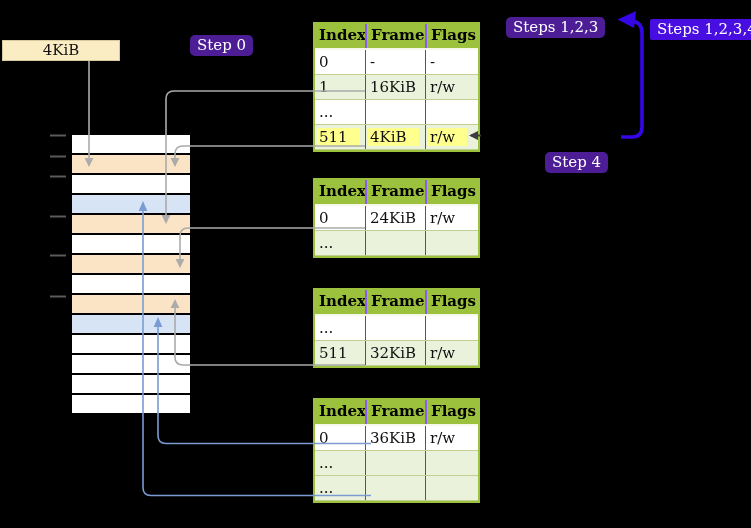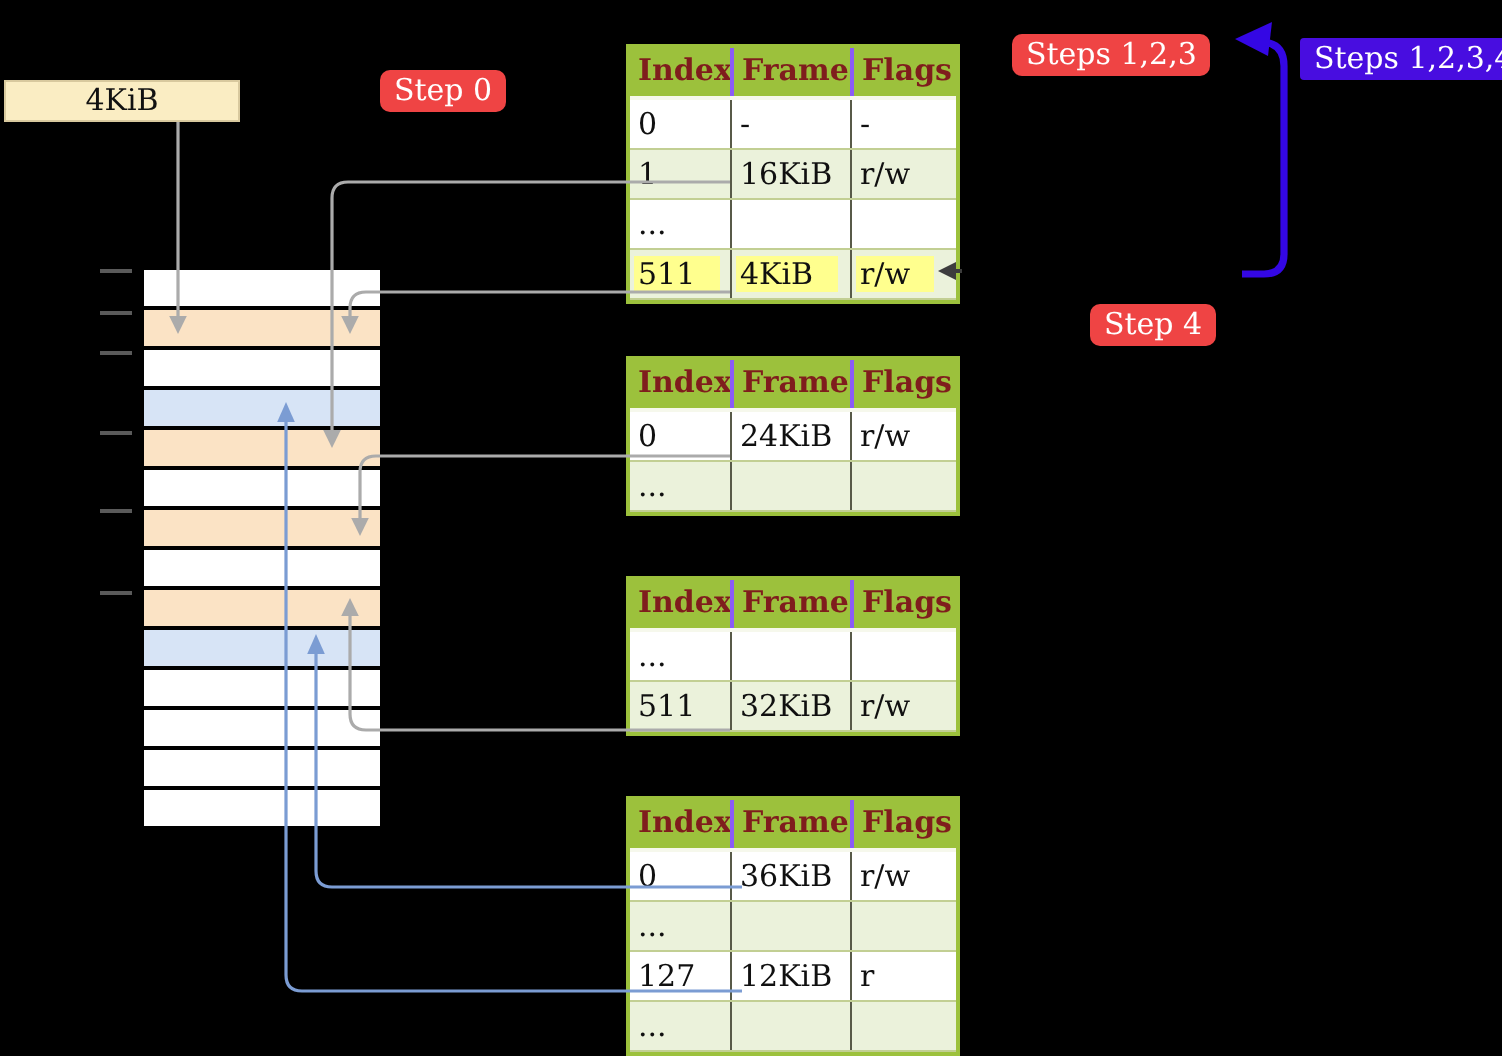--- a/index.html
+++ b/index.html
@@ -2,40 +2,40 @@
 <html><head>
 <meta charset="utf-8">
 <style>
   html,body{margin:0;padding:0;background:#000;}
   .stage{position:relative;width:751px;height:528px;background:#000;overflow:hidden;
          font-family:"DejaVu Serif", serif;}
 
   
   .steplabel{position:absolute;font-size:15px;line-height:19px;color:#fff;
              padding:1px 7px;border-radius:5px;white-space:nowrap;}
-  .crimson{background:#ef4444;}
+  .crimson{background:#4c1d95;}
   .bluelab{background:#480de0;border-radius:2px;}
 
   
   .sizebox{position:absolute;left:2px;top:40px;width:118px;height:21px;
            background:#faedc3;border:1px solid #d8c99e;box-sizing:border-box;
            font-size:15px;line-height:19px;text-align:center;color:#111;}
 
   
   .memcol{position:absolute;left:72px;top:135px;width:118px;}
   .mr{height:20px;border-bottom:2px solid #000;box-sizing:border-box;}
   .mr.white{background:#ffffff;}
   .mr.orange{background:#fbe3c5;}
   .mr.blue{background:#d7e4f6;}
 
   
   .ptable{position:absolute;left:313px;width:167px;background:#fff;
           border:2px solid #9cc13c;box-sizing:border-box;}
   .hrow{display:grid;grid-template-columns:50px 60px 1fr;height:24px;
-        background:#9cc13c;color:#7f1d1d;font-weight:bold;font-size:15px;line-height:23px;
+        background:#9cc13c;color:#000000;font-weight:bold;font-size:15px;line-height:23px;
         border-bottom:2px solid #f6f8ec;}
   .hcell{padding-left:4px;overflow:hidden;}
   .hcell + .hcell{border-left:2px solid #8b5cf6;}
   .trow{display:grid;grid-template-columns:50px 60px 1fr;height:25px;line-height:24px;
         font-size:15px;color:#101010;border-bottom:1px solid #c2cf93;box-sizing:border-box;
         background:#fff;}
   .trow.green{background:#ebf2db;}
   .tcell{padding-left:4px;overflow:hidden;white-space:nowrap;}
   .tcell + .tcell{border-left:1px solid #585a48;}
   .hl{background:#ffff8e;padding:0 12px 0 2px;margin-left:-2px;}
@@ -146,25 +146,20 @@
     <div class="trow">
       <div class="tcell">0</div>
       <div class="tcell">36KiB</div>
       <div class="tcell">r/w</div>
     </div>
     <div class="trow green">
       <div class="tcell">...</div>
       <div class="tcell"></div>
       <div class="tcell"></div>
     </div>
-    <div class="trow">
-      <div class="tcell">127</div>
-      <div class="tcell">12KiB</div>
-      <div class="tcell">r</div>
-    </div>
     <div class="trow green">
       <div class="tcell">...</div>
       <div class="tcell"></div>
       <div class="tcell"></div>
     </div>
   </div>
 
   <svg class="overlay" width="751" height="528" viewBox="0 0 751 528">
 
     <g stroke="#5a5a5a" stroke-width="2">

